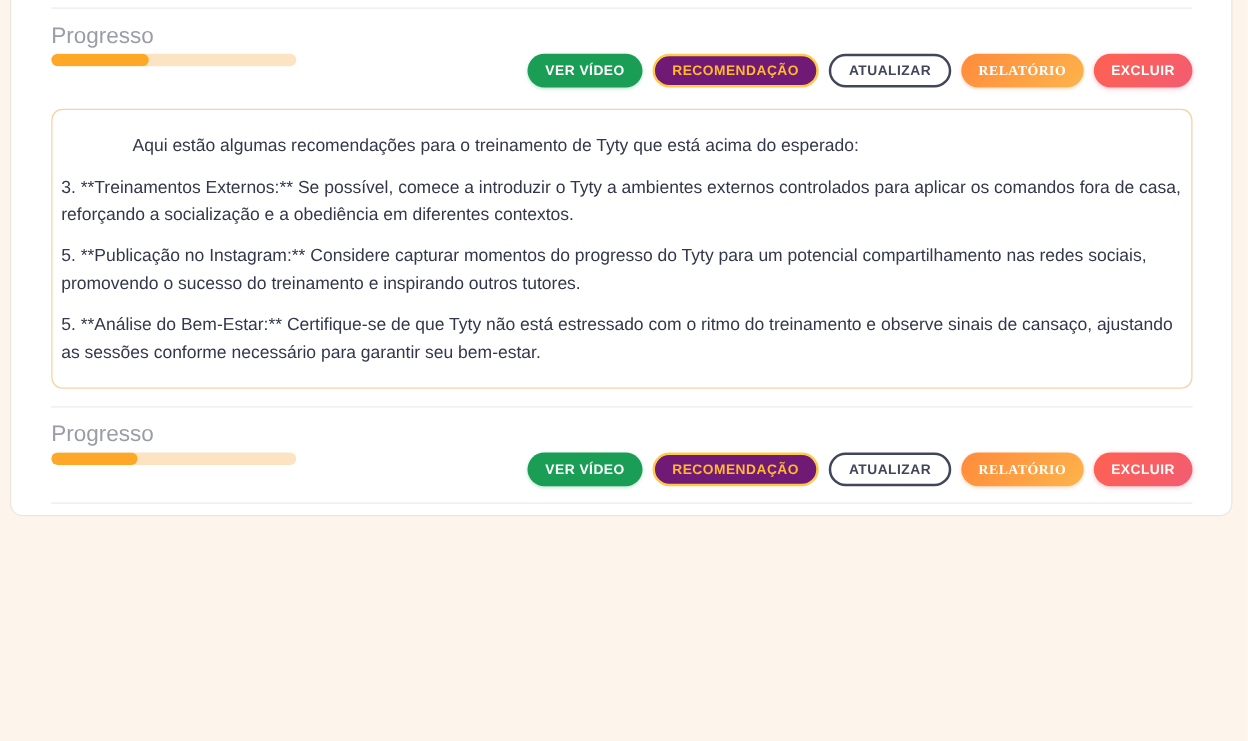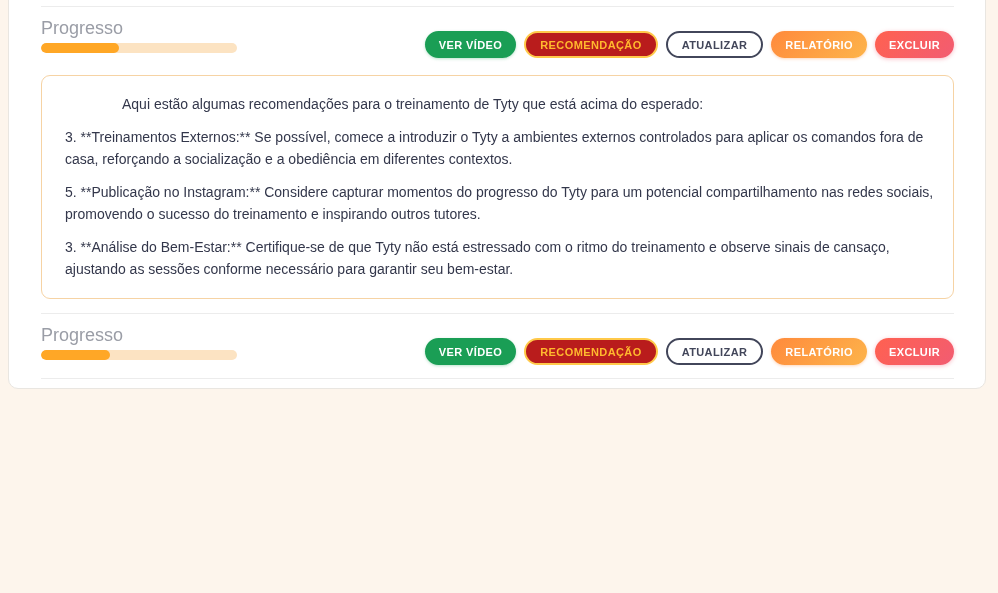--- a/index.html
+++ b/index.html
@@ -30,31 +30,32 @@
   .progress-fill { height: 100%; background: #ffa726; border-radius: 6px; }
   .actions { display: flex; gap: 8px; margin-top: 11px; }
   .btn {
     display: inline-flex; align-items: center; justify-content: center;
     height: 27px; padding: 0 14px;
     border-radius: 14px;
     font-size: 11px; font-weight: 700; letter-spacing: 0.4px;
     white-space: nowrap; cursor: pointer;
     border: none; background: #fff;
     font-family: inherit;
+    margin-top: 12px;
   }
   .btn-green  { background: #1a9e55; color: #ffffff; box-shadow: 0 1px 3px rgba(26,158,85,.3); }
-  .btn-amber-outline { border: 2px solid #ffc94a; color: #ffb92e; background: #b91c1c; text-align: center; }
+  .btn-amber-outline { border: 2px solid #ffc94a; color: #ffb92e; background: #701a75; text-align: center; }
   .btn-dark-outline  { border: 2px solid #42465a; color: #42465a; background: #ffffff; }
-  .btn-orange { background: linear-gradient(135deg, #ff8a3c 0%, #fdb44b 100%); color: #ffffff; box-shadow: 0 1px 3px rgba(255,138,60,.35); }
+  .btn-orange { background: linear-gradient(135deg, #ff8a3c 0%, #fdb44b 100%); color: #ffffff; box-shadow: 0 1px 3px rgba(255,138,60,.35); font-family: Liberation Serif, serif; }
   .btn-red    { background: linear-gradient(135deg, #ff6150 0%, #f25c72 100%); color: #ffffff; box-shadow: 0 1px 4px rgba(242,92,114,.4); }
   .reco-box {
     margin-top: 17px;
     border: 1px solid #f6d3a4;
     border-radius: 9px;
-    padding: 17px 8px 18px 23px;
+    padding: 17px 8px 18px 7px;
     color: #33374b;
     font-size: 14px;
     line-height: 22px;
   }
   .reco-box p { margin: 11px 0 0; }
   .reco-box p:first-child { margin-top: 0; text-indent: 57px; }
   .spacer-after-box { height: 14px; }
   .entry.last { border-bottom: 1px solid #ececec; padding-bottom: 13px; }
 </style>
 </head>
@@ -76,21 +77,21 @@
         <button class="btn btn-dark-outline">ATUALIZAR</button>
         <button class="btn btn-orange">RELATÓRIO</button>
         <button class="btn btn-red">EXCLUIR</button>
       </div>
     </div>
 
     <div class="reco-box">
       <p>Aqui estão algumas recomendações para o treinamento de Tyty que está acima do esperado:</p>
       <p>3. **Treinamentos Externos:** Se possível, comece a introduzir o Tyty a ambientes externos controlados para aplicar os comandos fora de casa, reforçando a socialização e a obediência em diferentes contextos.</p>
       <p>5. **Publicação no Instagram:** Considere capturar momentos do progresso do Tyty para um potencial compartilhamento nas redes sociais, promovendo o sucesso do treinamento e inspirando outros tutores.</p>
-      <p>3. **Análise do Bem-Estar:** Certifique-se de que Tyty não está estressado com o ritmo do treinamento e observe sinais de cansaço, ajustando as sessões conforme necessário para garantir seu bem-estar.</p>
+      <p>5. **Análise do Bem-Estar:** Certifique-se de que Tyty não está estressado com o ritmo do treinamento e observe sinais de cansaço, ajustando as sessões conforme necessário para garantir seu bem-estar.</p>
     </div>
     <div class="spacer-after-box"></div>
   </section>
 
   <section class="entry last">
     <div class="entry-top">
       <div class="entry-info">
         <div class="progress-label">Progresso</div>
         <div class="progress-track">
           <div class="progress-fill" style="width: 35%;"></div>

